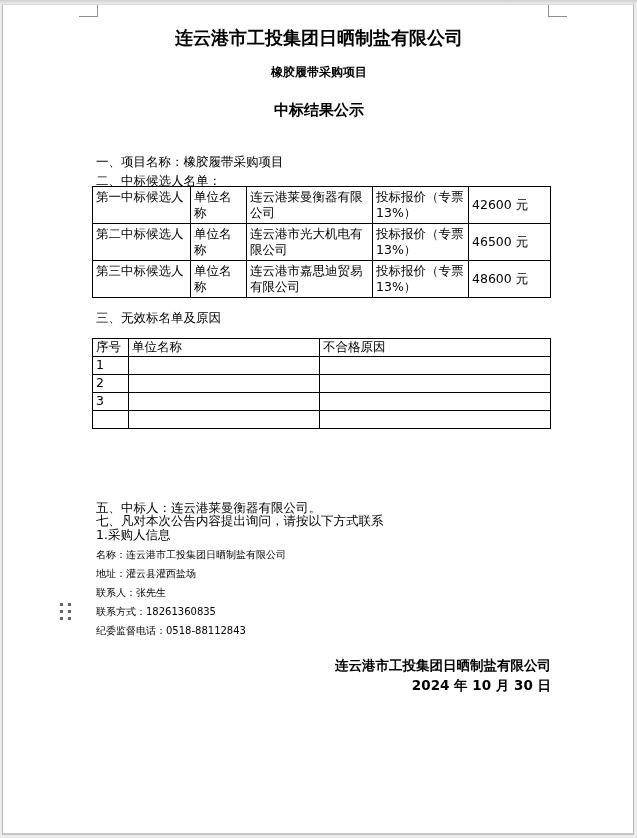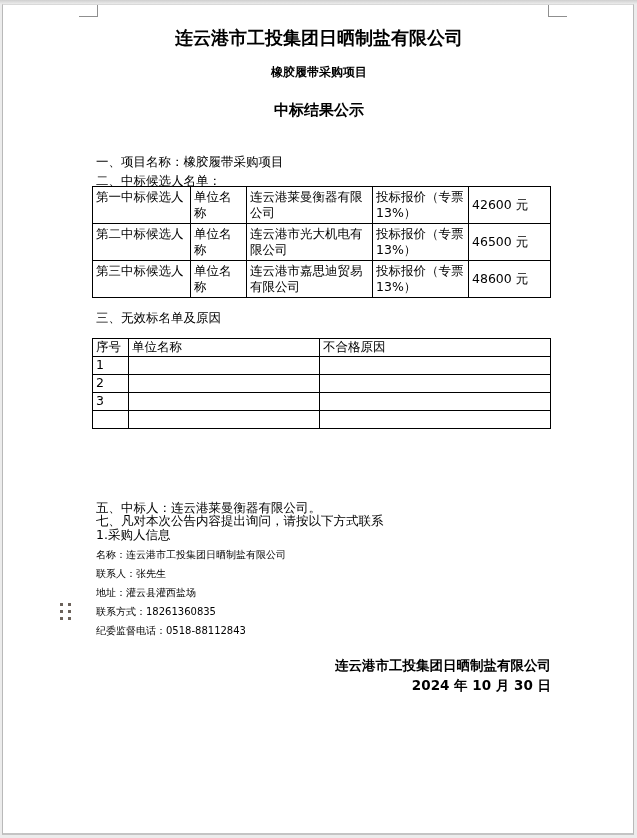--- a/index.html
+++ b/index.html
@@ -145,22 +145,22 @@
       </tr>
     </tbody>
       </table>
 
     <div class="bodyline s5">五、中标人：连云港莱曼衡器有限公司。</div>
     <div class="bodyline s7">七、凡对本次公告内容提出询问，请按以下方式联系</div>
     <div class="bodyline buyer-heading">1.采购人信息</div>
 
     <div class="contact">
       <div>名称：连云港市工投集团日晒制盐有限公司</div>
+      <div>地址：灌云县灌西盐场</div>
       <div>联系人：张先生</div>
-      <div>地址：灌云县灌西盐场</div>
       <div>联系方式：18261360835</div>
       <div>纪委监督电话：0518-88112843</div>
     </div>
 
     <div class="drag-dots">
       <i></i>
         <i></i>
       <i></i>
         <i></i>
       <i></i>

